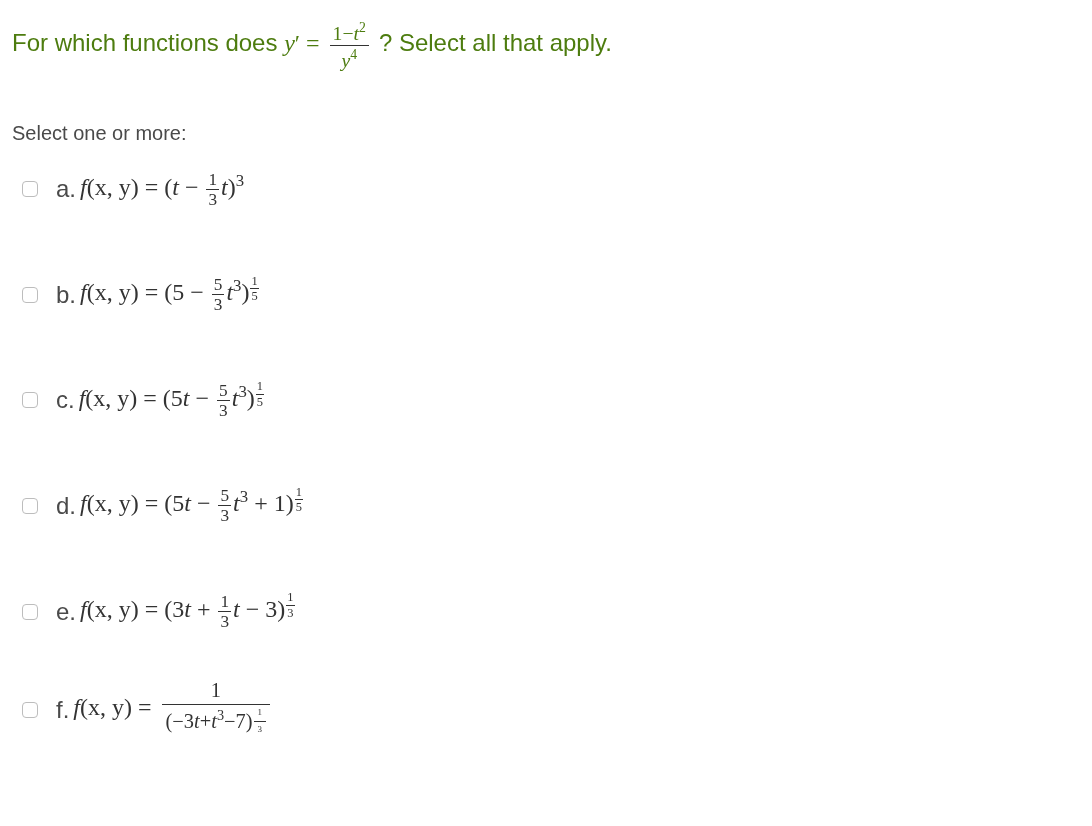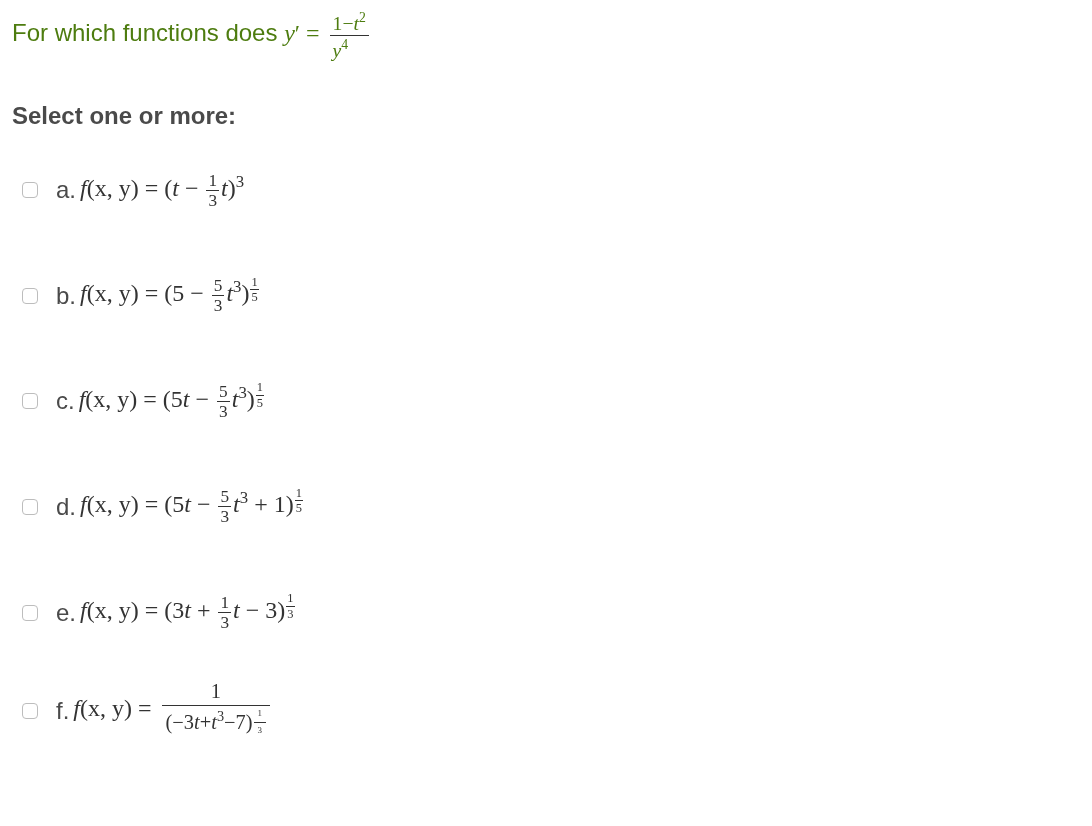--- a/index.html
+++ b/index.html
@@ -15,24 +15,24 @@
       width: 1092px;
     }
     .question-text {
       font-size: 24px;
       font-weight: 400;
       color: #4d7c0f;
       margin-bottom: 40px;
       line-height: 1.4;
     }
     .select-prompt {
-      font-size: 24px;
-      font-weight: 700;
+      font-size: 20px;
+      font-weight: 400;
       color: #4a4a4a;
-      margin-bottom: 24px;
+      margin-bottom: 8px;
     }
     .options {
       display: flex;
       flex-direction: column;
     }
     .option {
       display: flex;
       align-items: center;
       gap: 18px;
       padding: 18px 0 50px 10px;
@@ -125,22 +125,23 @@
       font-size: 0.85em;
     }
     .big-frac .den {
       padding: 3px 4px 2px 4px;
       font-size: 0.85em;
     }
     .q-frac {
       display: inline-flex;
       flex-direction: column;
       vertical-align: middle;
-      line-height: 1;
-      margin: 0 4px;
+      text-align: center;
+      line-height: 1;
+      margin: 10px 4px;
       font-style: normal;
     }
     .q-frac .num {
       border-bottom: 1px solid #333;
       padding: 1px 3px 2px 3px;
       font-size: 0.82em;
     }
     .q-frac .den {
       padding: 2px 3px 1px 3px;
       font-size: 0.82em;
@@ -160,20 +161,21 @@
     <span class="upright"> = </span>
     <span class="q-frac">
       <span class="num">
         <span class="upright">1</span><span class="upright">−</span><span style="font-style:italic">t</span><span class="tiny-sup upright">2</span>
       </span>
       <span class="den">
         <span style="font-style:italic">y</span><span class="tiny-sup upright">4</span>
       </span>
     </span>
   </span>
+  <span>? Select all that apply.</span>
 </div>
 
 <div class="select-prompt">Select one or more:</div>
 
 <div class="options">
 
   <div class="option">
     <div class="checkbox"></div>
     <div class="option-label">
       <span class="option-prefix">a. </span>

